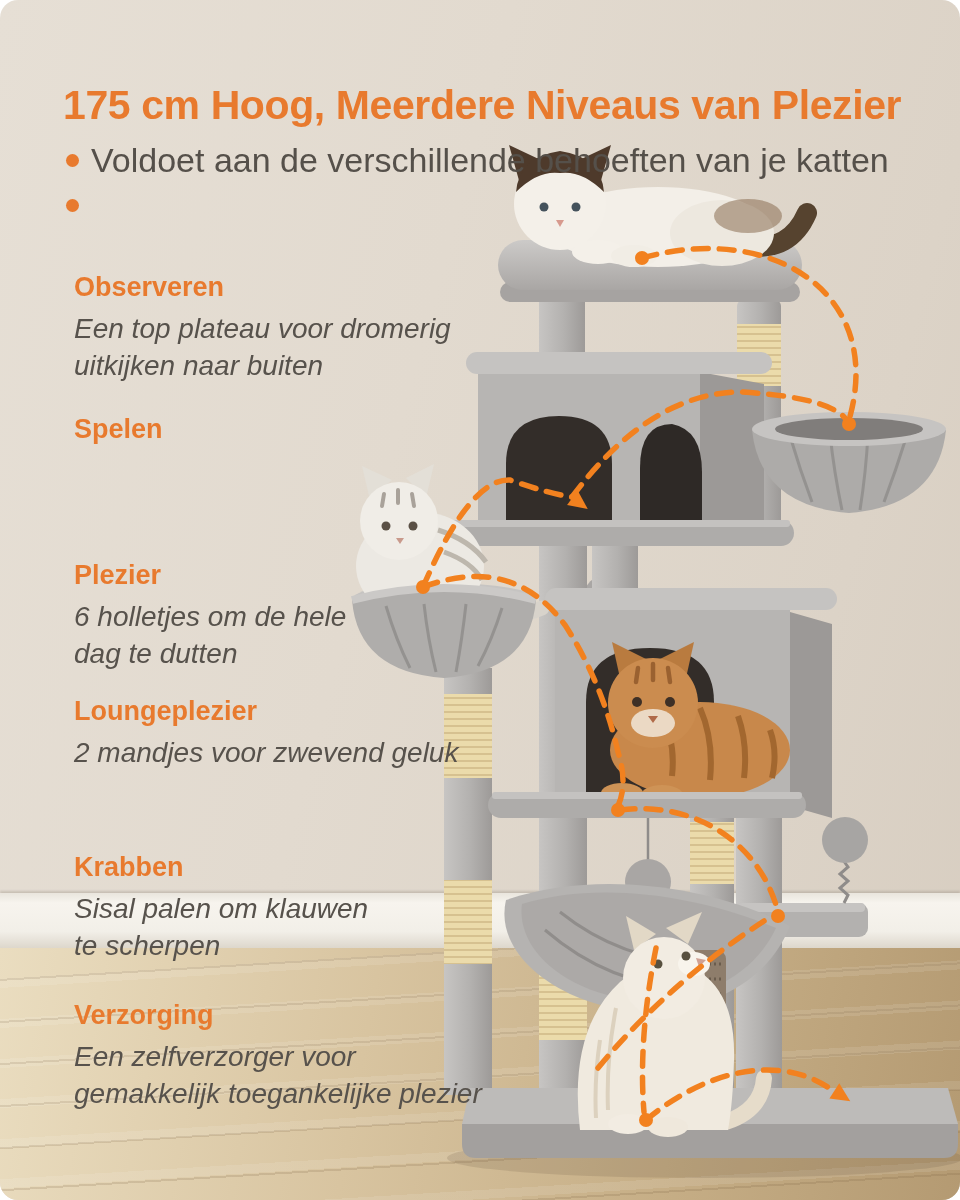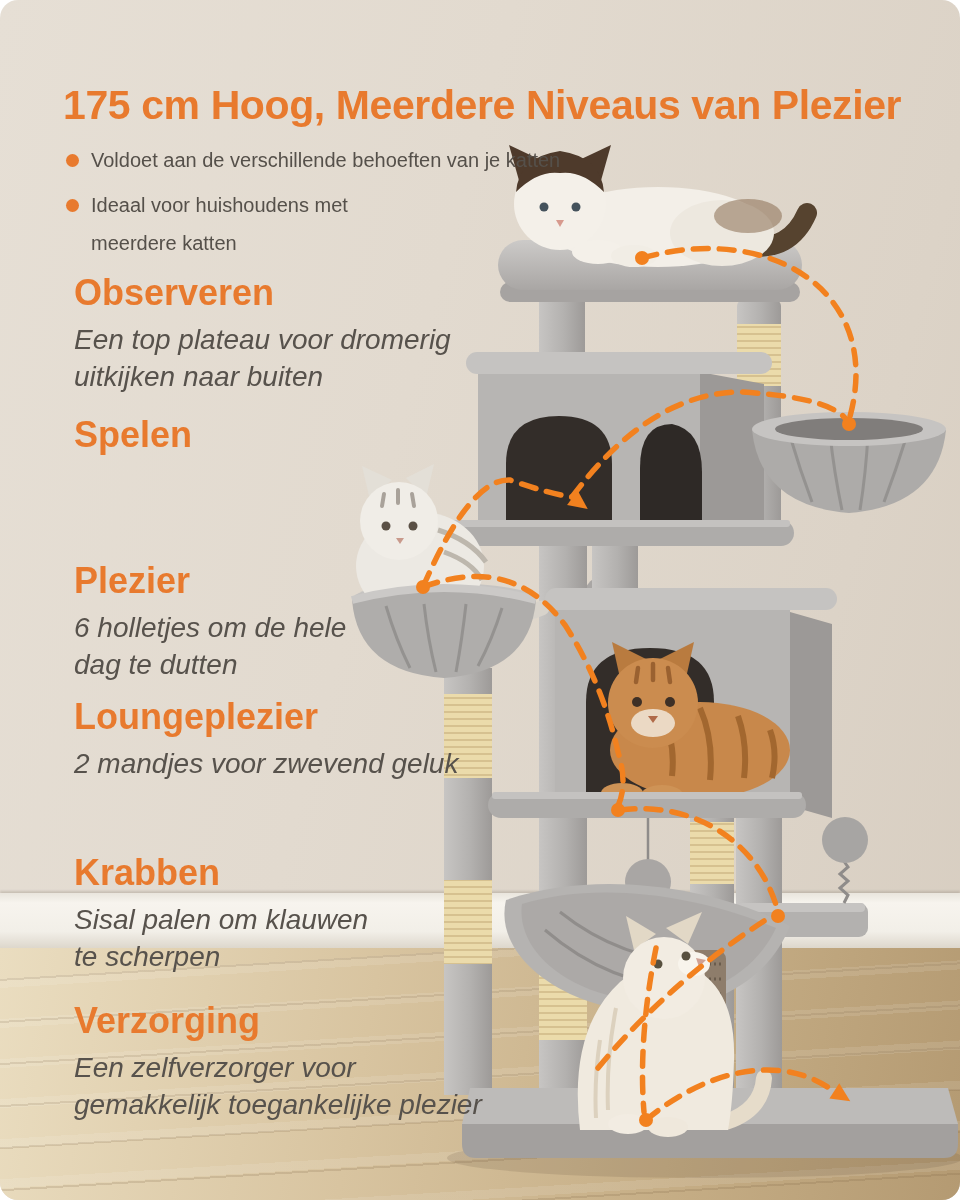--- a/index.html
+++ b/index.html
@@ -22,23 +22,23 @@
     transform:rotate(-3.5deg);
     background:repeating-linear-gradient(180deg,rgba(255,255,255,.10) 0 9px,transparent 9px 40px);}
   
   .scene{position:absolute;left:0;top:0;z-index:2;}
   
   .txt{position:absolute;z-index:3;}
   .title{left:63px;top:82px;font-size:41px;font-weight:600;letter-spacing:-.4px;white-space:nowrap;}
   .bullets{left:66px;top:141px;}
   .bullet-row{display:flex;align-items:flex-start;margin-bottom:7px;}
   .bullet-dot{width:13px;height:13px;border-radius:50%;margin:13px 12px 0 0;flex:none;}
-  .bullet-text{font-size:20px;line-height:38px;color:#55504A;white-space:pre-line;}
+  .bullet-text{font-size:34px;line-height:38px;color:#55504A;white-space:pre-line;}
   .section{position:absolute;left:74px;z-index:3;}
-  .sec-heading{font-size:36px;font-weight:600;margin:0 0 7px 0;}
+  .sec-heading{font-size:27px;font-weight:600;margin:0 0 7px 0;}
   .sec-body{font-size:28px;line-height:37px;color:#57524C;white-space:pre-line;font-style:italic;}
   .accent{color:#E87A2E;}
 </style>
 </head>
 <body>
 
 <div class="canvas">
 
   <div class="baseboard"></div>
   <div class="floor"></div>
@@ -260,22 +260,20 @@
 
   <div class="txt title accent">175 cm Hoog, Meerdere Niveaus van Plezier</div>
 
   <div class="txt bullets">
     <div class="bullet-row">
       <span class="bullet-dot accent" style="background:#E87A2E"></span>
       <span class="bullet-text">Voldoet aan de verschillende behoeften van je katten</span>
     </div>
     <div class="bullet-row">
       <span class="bullet-dot accent" style="background:#E87A2E"></span>
-      <span class="bullet-text">Ideaal voor huishoudens met
-meerdere katten</span>
     </div>
   </div>
 
   <div class="section" style="top:272px">
     <h3 class="sec-heading accent">Observeren</h3>
     <div class="sec-body">Een top plateau voor dromerig
 uitkijken naar buiten</div>
   </div>
 
   <div class="section" style="top:414px">

